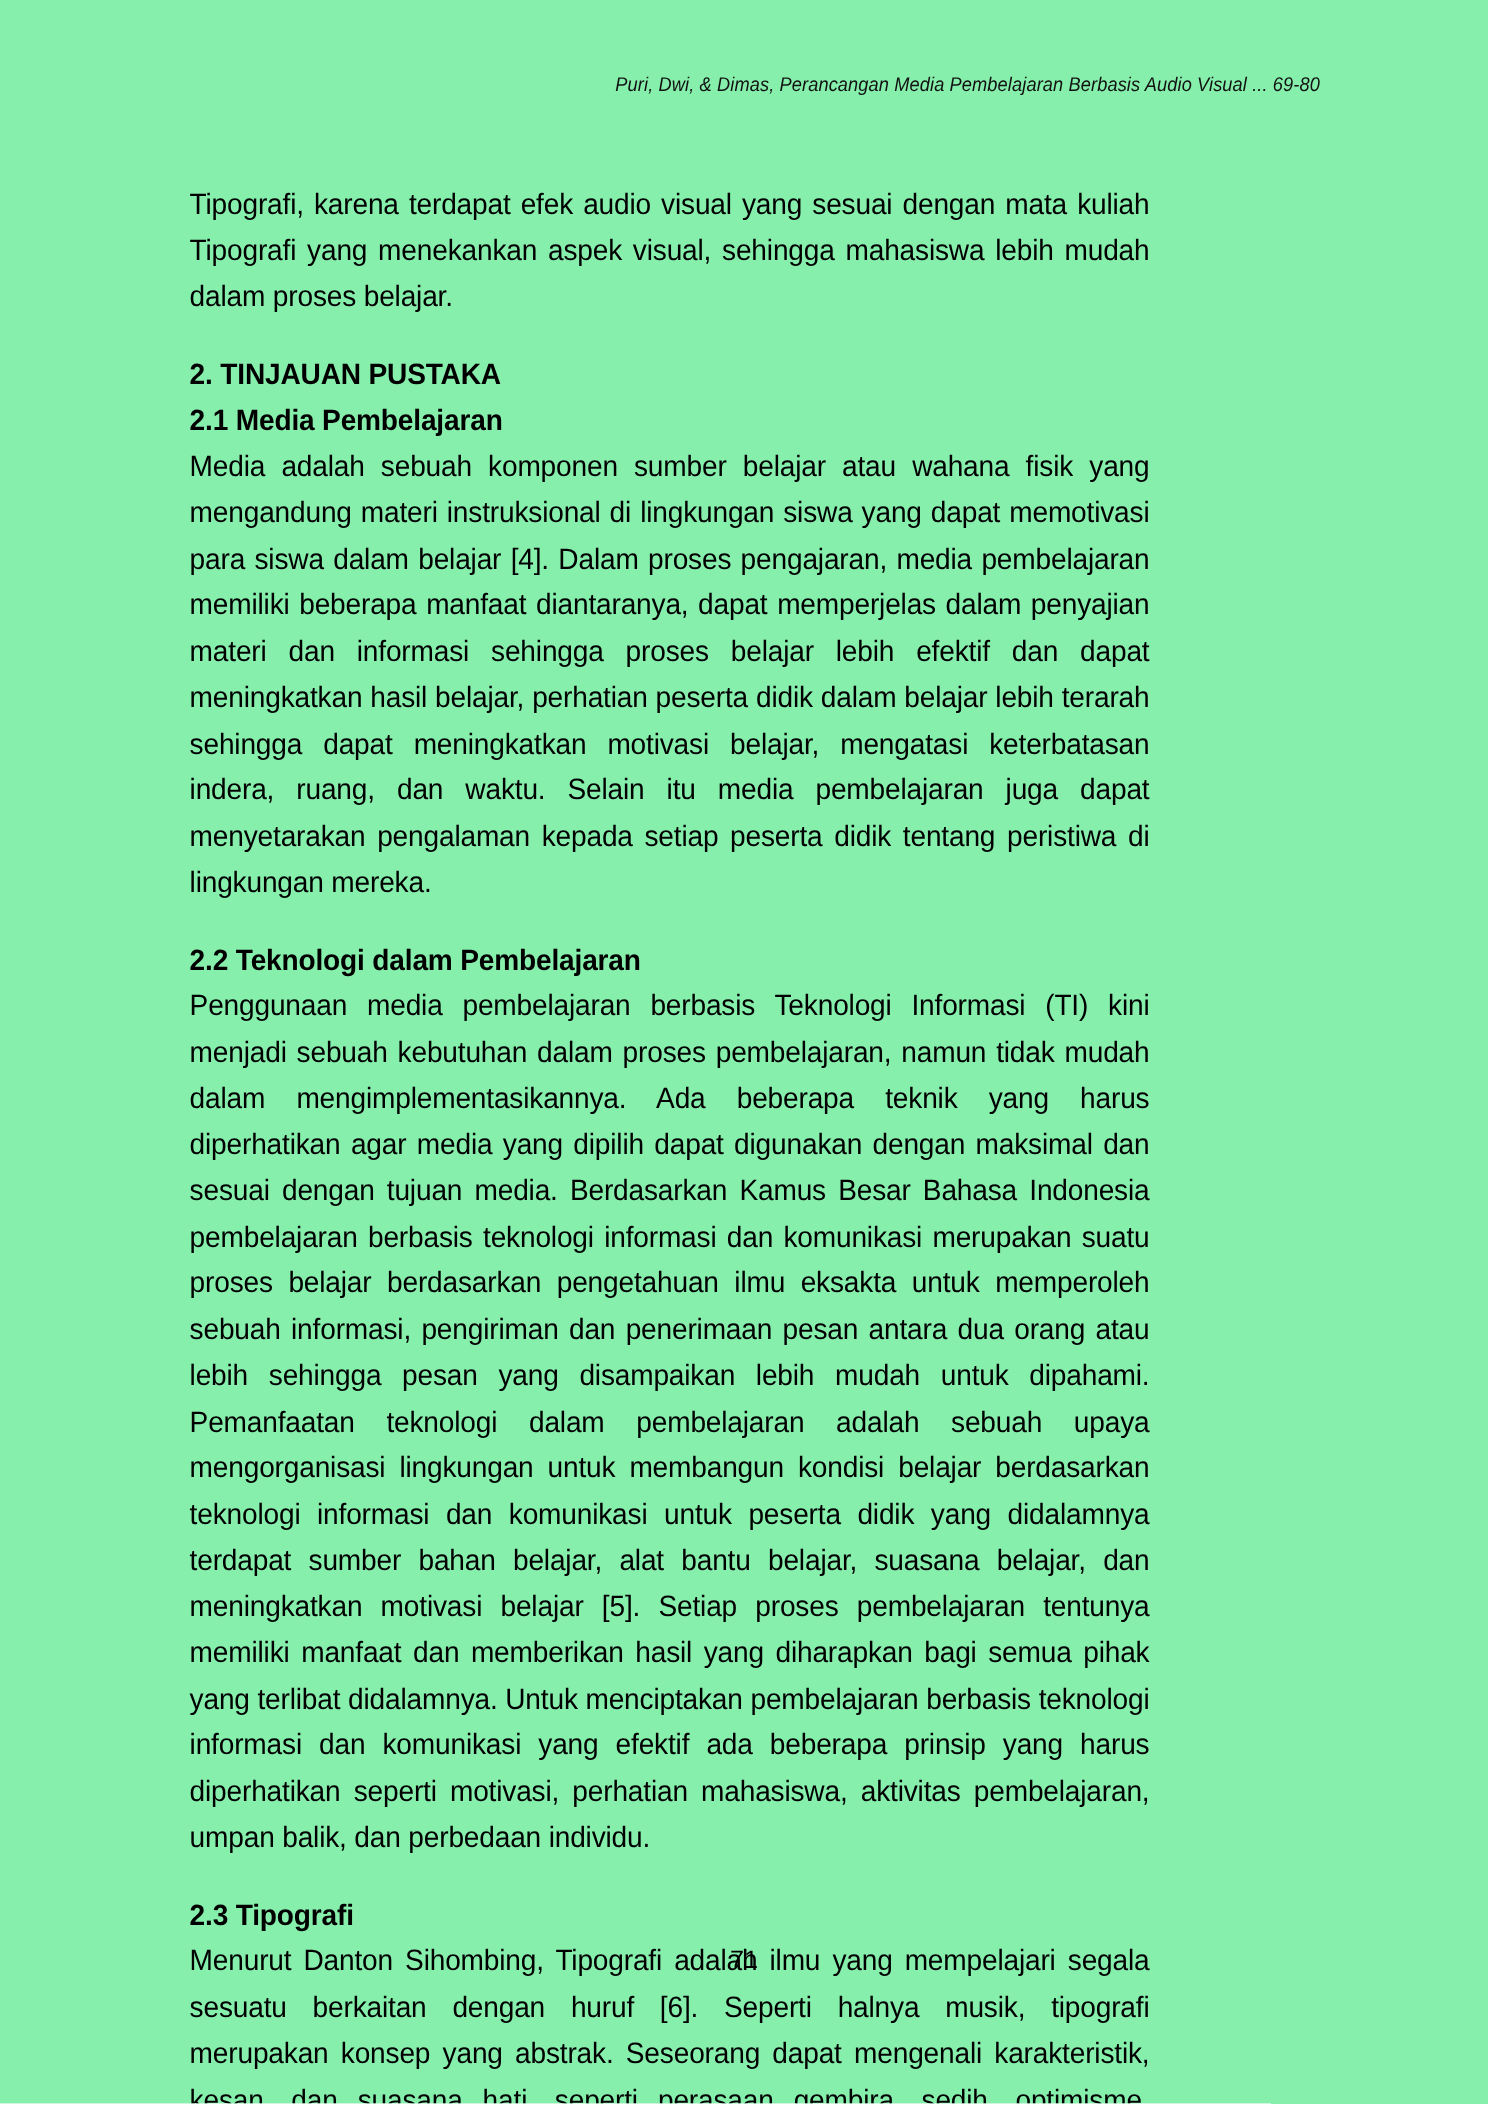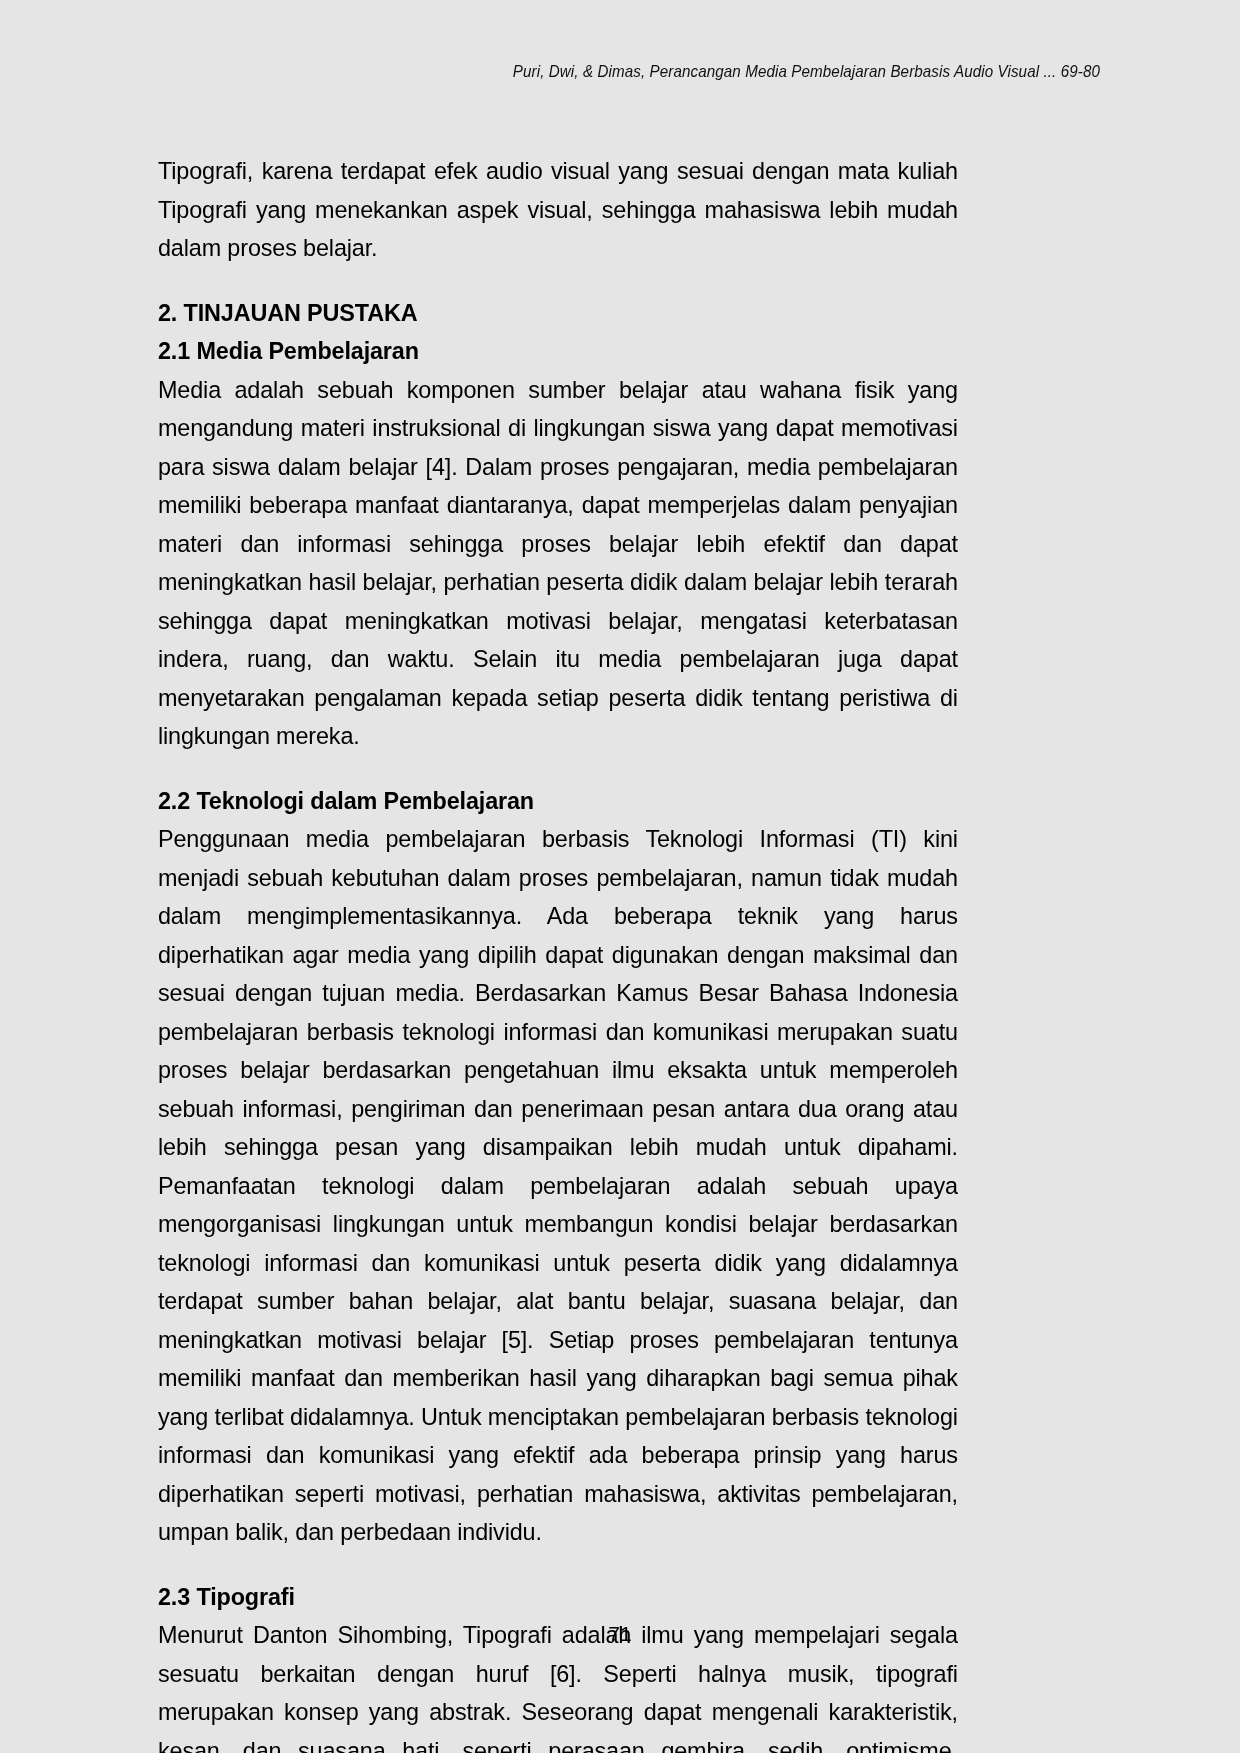--- a/index.html
+++ b/index.html
@@ -4,21 +4,21 @@
 <style>
   html, body {
     margin: 0;
     padding: 0;
     background: #ffffff;
   }
   .page {
     position: relative;
     width: 1240px;
     height: 1753px;
-    background: #e5e5e5;
+    background: #86efac;
     box-sizing: border-box;
     font-family: "Liberation Sans", sans-serif;
     color: #000000;
     overflow: hidden;
   }
   .running-head {
     position: absolute;
     top: 62px;
     left: 160px;
     right: 140px;

